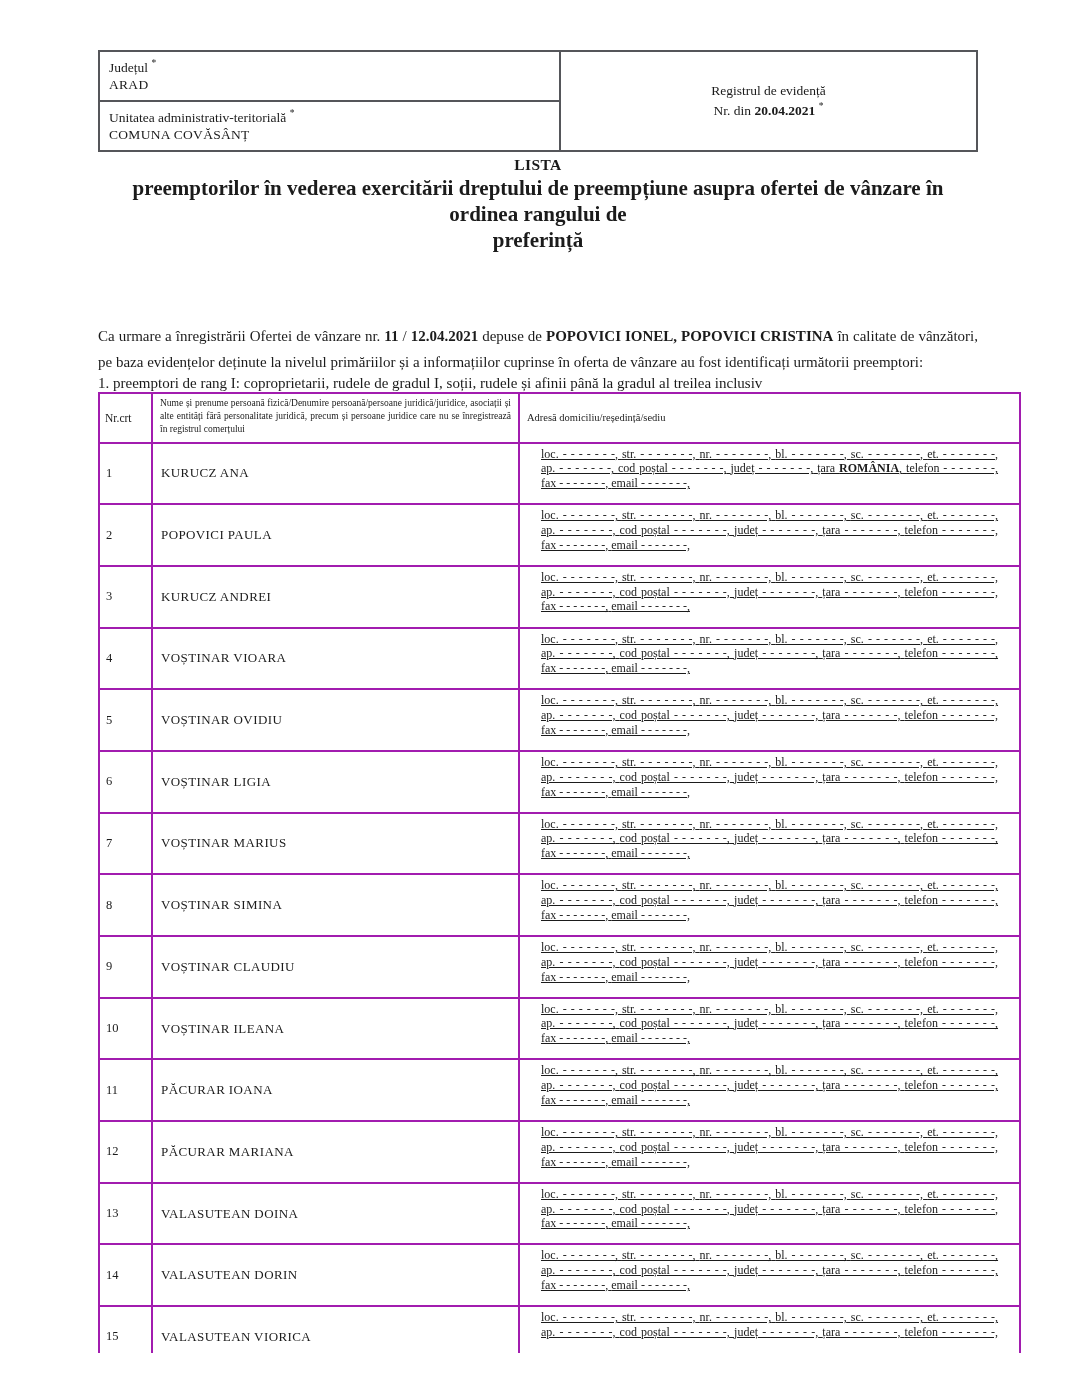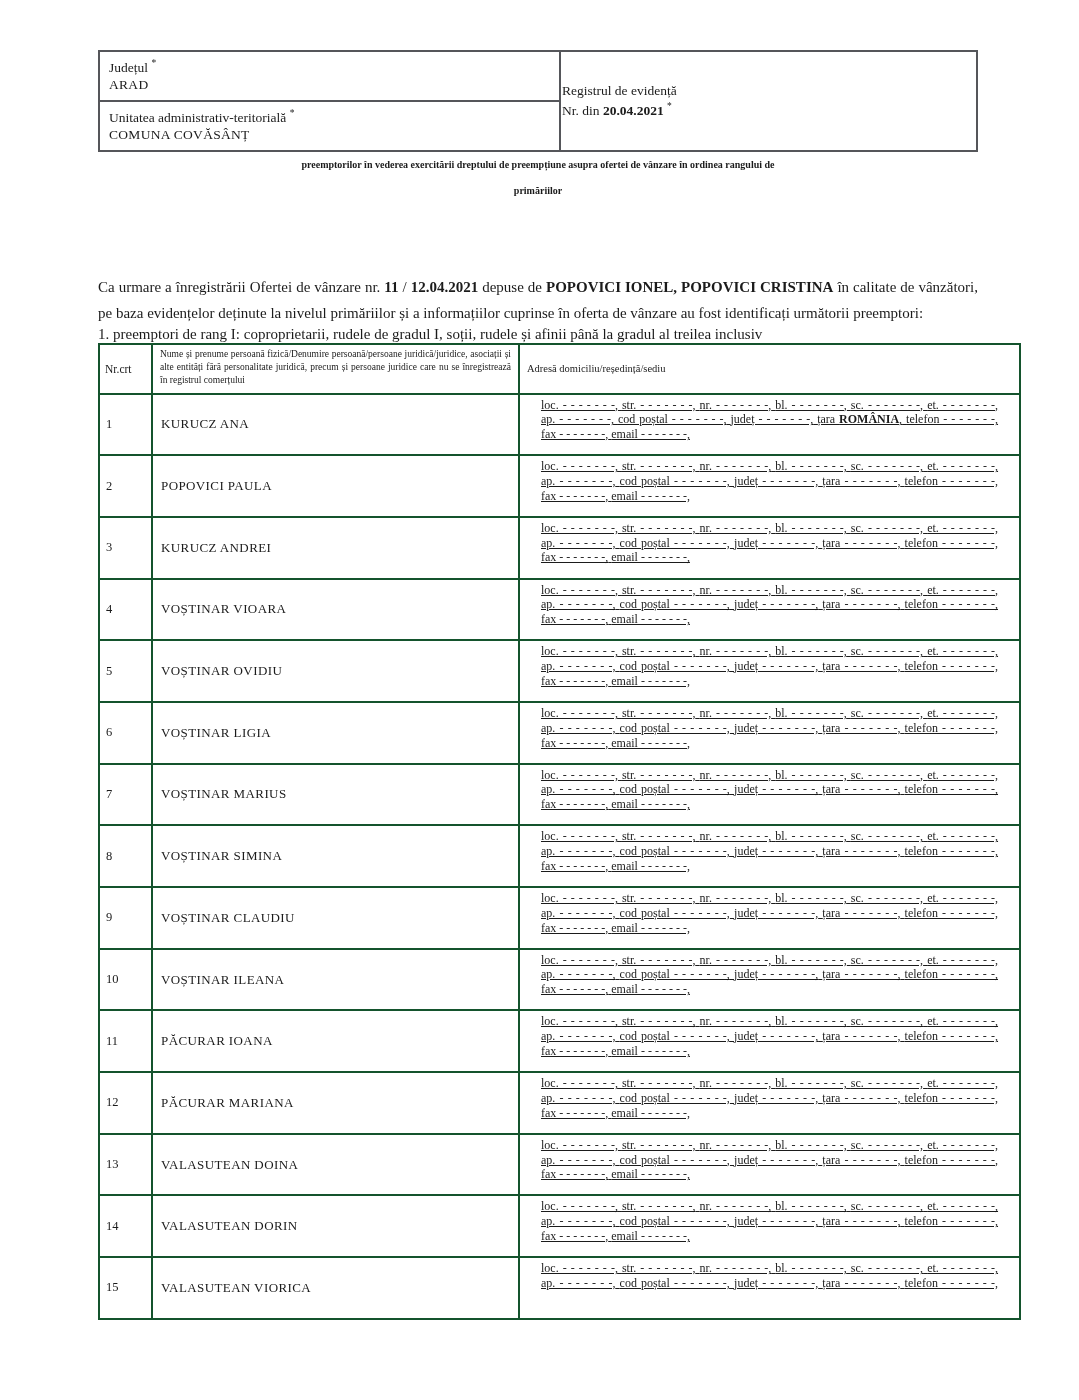--- a/index.html
+++ b/index.html
@@ -8,35 +8,35 @@
     font-family:"Liberation Serif","DejaVu Serif",serif;
     -webkit-font-smoothing:antialiased;
   }
   .page{width:1079px;height:1400px;background:#fff;overflow:hidden;}
   .clip{height:1353px;overflow:hidden;padding:0 101px 0 98px;box-sizing:border-box;}
 
   
   table.hdr{border-collapse:collapse;table-layout:fixed;width:880px;margin-top:50px;}
   table.hdr td{border:2px solid #55565a;}
   td.hleft{width:441px;height:44px;padding:2px 9px;font-size:13.5px;line-height:17.5px;vertical-align:middle;}
-  td.hright{font-size:13.5px;line-height:20px;vertical-align:middle;}
+  td.hright{text-align:center;font-size:13.5px;line-height:20px;vertical-align:middle;}
   .hlabel{font-weight:normal;}
   .hvalue{font-weight:normal;letter-spacing:.3px;}
   sup.ast{font-size:9.5px;line-height:0;vertical-align:6px;}
 
   .regline{margin-top:34px;text-align:right;font-size:15px;line-height:18px;}
   .doc-title{margin-top:3px;text-align:center;font-size:15.5px;font-weight:bold;line-height:20px;letter-spacing:.4px;}
-  .doc-subtitle{text-align:center;font-size:10px;font-weight:bold;line-height:26px;}
+  .doc-subtitle{text-align:center;font-size:21px;font-weight:bold;line-height:26px;}
 
   .intro{margin:71px 0 0 0;font-size:15px;line-height:25.5px;text-align:justify;}
   .rank{font-size:15px;line-height:16.5px;}
 
   
   table.main{border-collapse:collapse;table-layout:fixed;width:880px;}
-  table.main th,table.main td{border:2px solid #14532d;font-weight:normal;}
+  table.main th,table.main td{border:2px solid #a21caf;font-weight:normal;}
   th.c1{width:44px;font-size:11.5px;text-align:left;padding:2px 2px 2px 5px;vertical-align:middle;height:44px;}
   th.c2{width:351px;font-size:9.5px;text-align:justify;padding:3px 7px;line-height:13px;vertical-align:top;}
   th.c3{width:485px;font-size:10.5px;text-align:left;padding:3px 7px;vertical-align:middle;}
   td.nr{font-size:12.5px;padding:2px 2px 2px 6px;vertical-align:middle;height:55.7px;}
   td.name{font-weight:bold;font-size:13px;letter-spacing:.4px;padding:2px 2px 2px 8px;vertical-align:middle;margin-left:20px;}
   td.addr{font-size:12px;line-height:14.8px;padding:3px 21px;vertical-align:top;text-decoration:underline;}
   .addr-line{text-align:justify;text-align-last:justify;}
   .addr-line.last{text-align:left;text-align-last:left;}
   td.addr b{font-weight:bold;}
 </style>
@@ -61,23 +61,24 @@
       <tr>
         <td class="hleft">
           <div class="hlabel"><span>Unitatea administrativ-teritorială</span> <sup class="ast">*</sup></div>
           <div class="hvalue">COMUNA COVĂSÂNȚ</div>
         </td>
       </tr>
     </tbody>
       </table>
 
 
+    <div class="doc-title">LISTA</div>
     <div class="doc-subtitle">
       <span>preemptorilor în vederea exercitării dreptului de preempțiune asupra ofertei de vânzare în ordinea rangului de</span><br>
-      <span>primăriilor</span>
+      <span>preferință</span>
     </div>
 
     <p class="intro"><span>Ca urmare a înregistrării Ofertei de vânzare nr. </span><b>11</b><span> / </span><b>12.04.2021</b><span> depuse de </span><b>POPOVICI IONEL, POPOVICI CRISTINA</b><span> în calitate de vânzători, pe baza evidențelor deținute la nivelul primăriilor și a informațiilor cuprinse în oferta de vânzare au fost identificați următorii preemptori:</span></p>
 
     <div class="rank">1. preemptori de rang I: coproprietarii, rudele de gradul I, soții, rudele și afinii până la gradul al treilea inclusiv</div>
 
     <table class="main">
       <thead>
         <tr>
           <th class="c1">Nr.crt</th>

